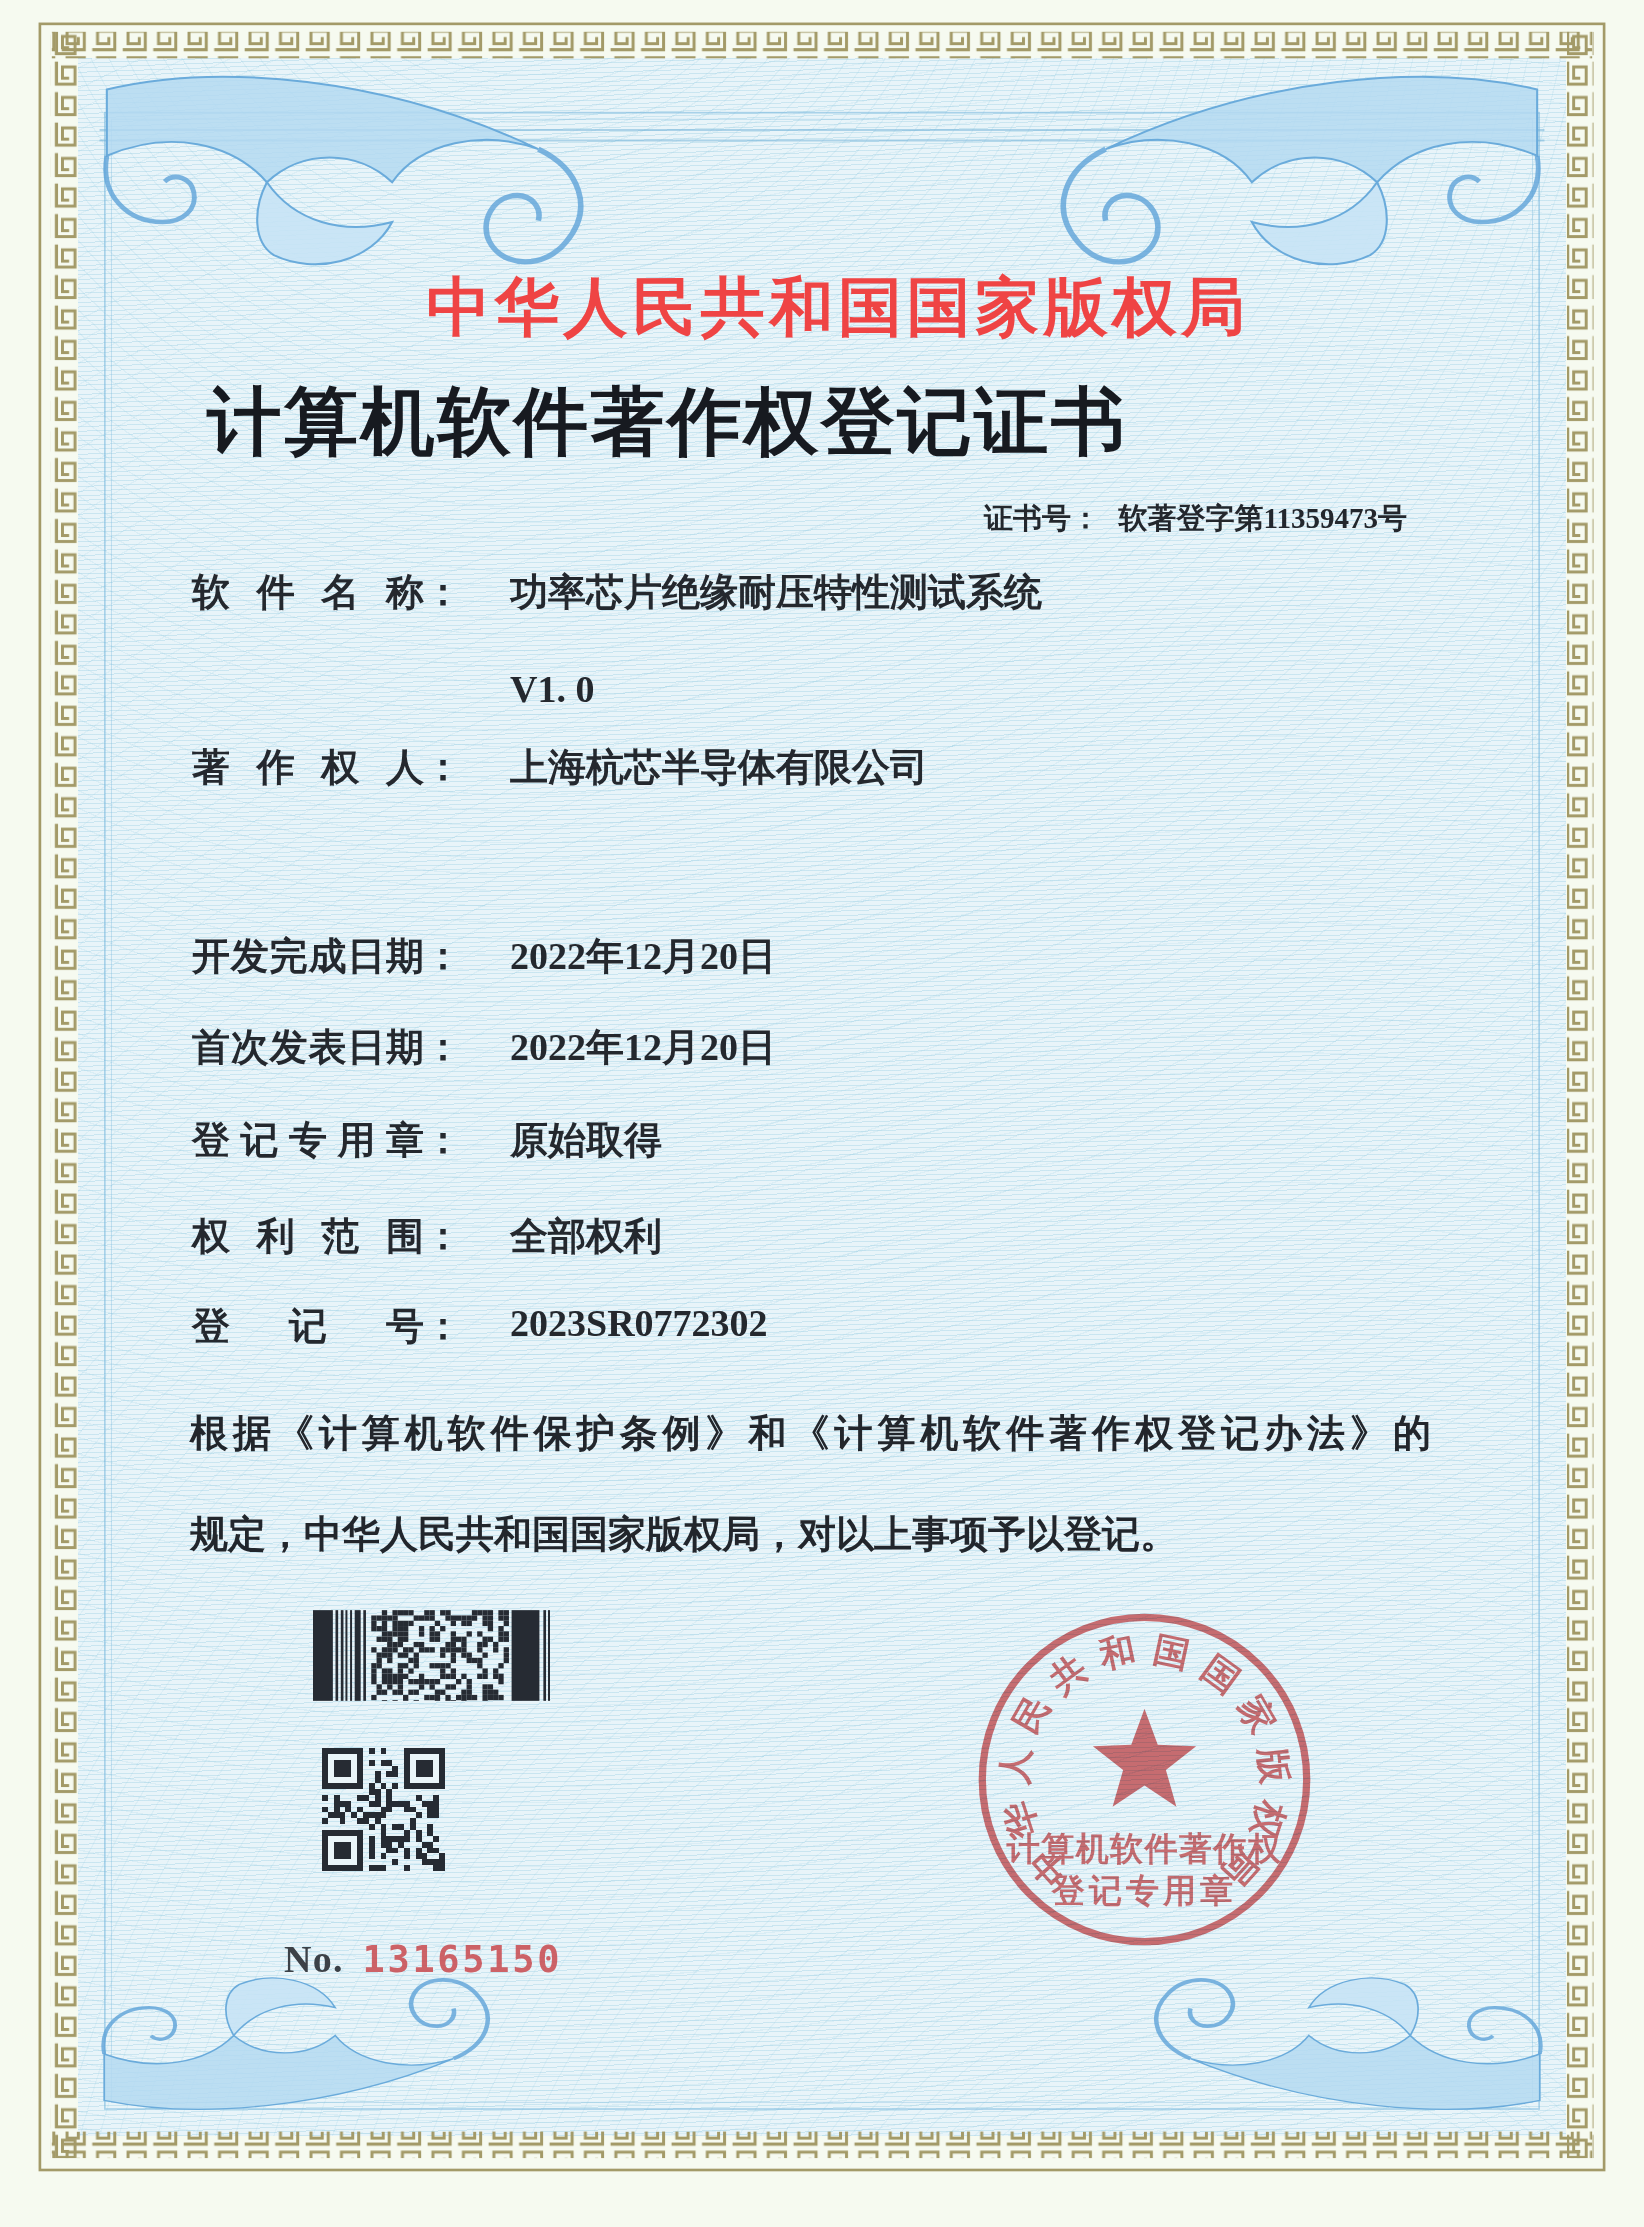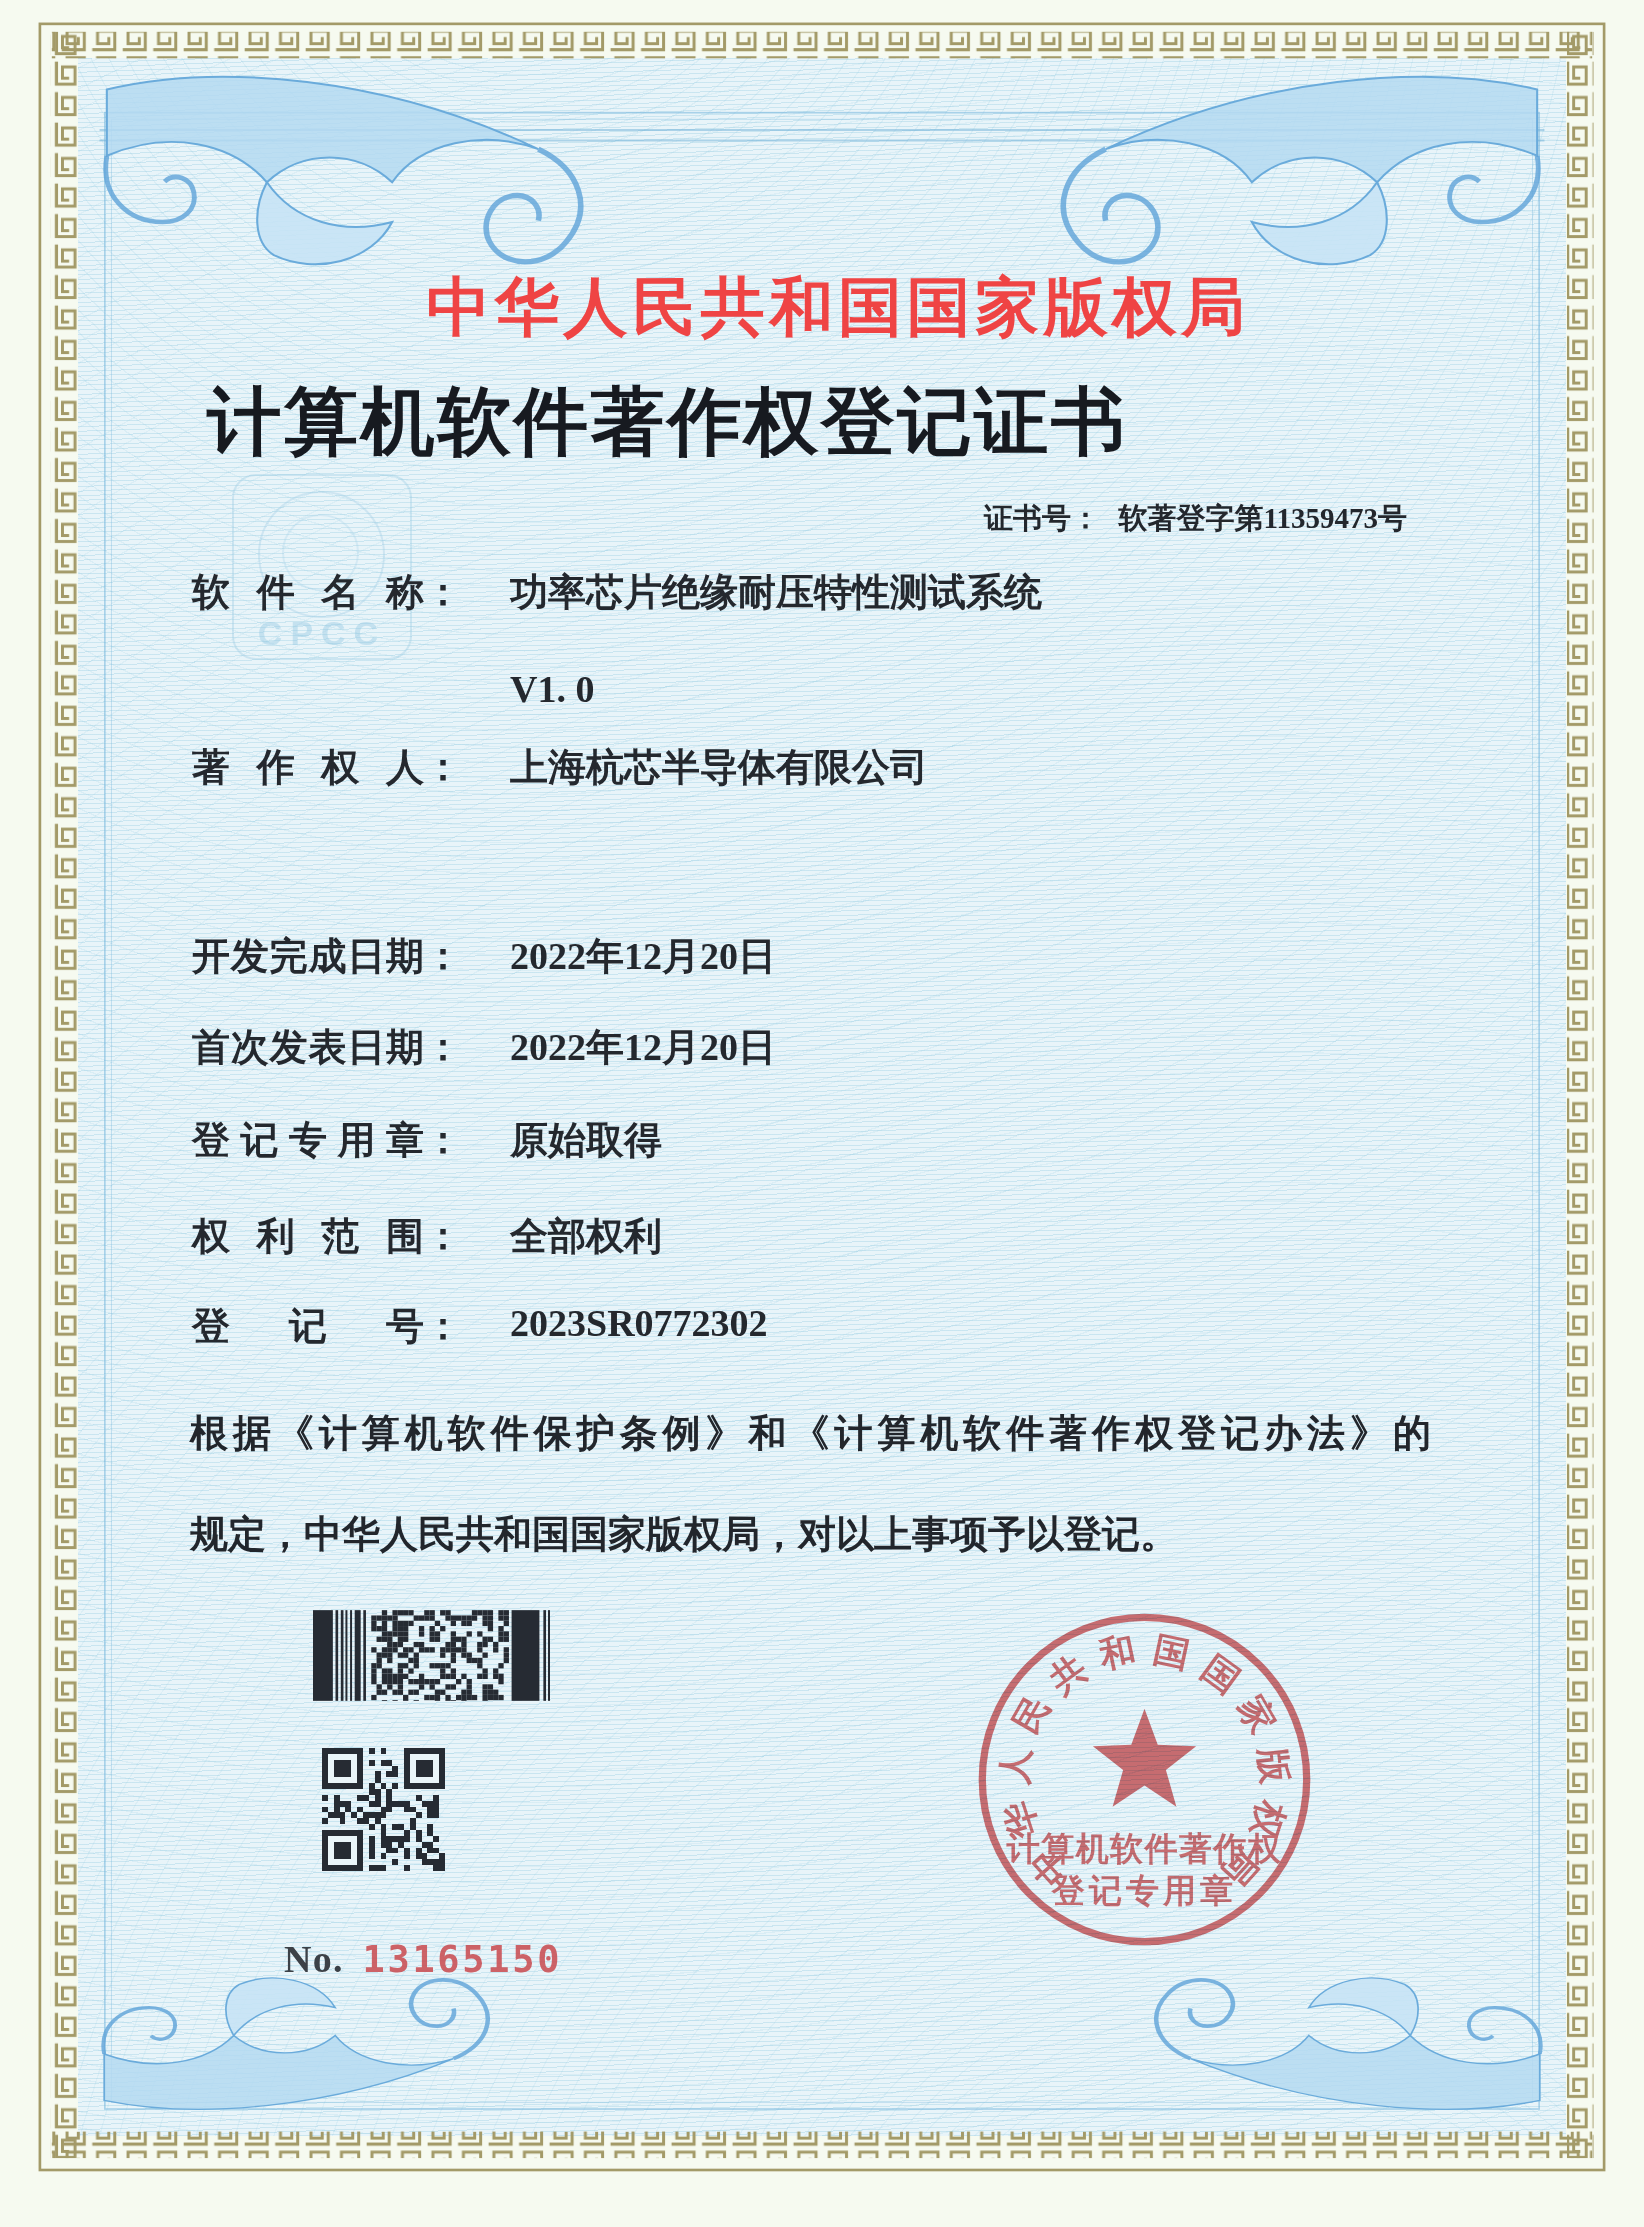--- a/index.html
+++ b/index.html
@@ -90,25 +90,20 @@
     <rect x="168" y="180" width="2144" height="2992" fill="none" stroke="rgba(115,180,220,0.35)" stroke-width="1.5"></rect>
 
     <path d="M150 196 H2330 M150 212 H2330" stroke="rgba(110,175,215,0.5)" stroke-width="3" fill="none"></path>
 
     <use href="#scroll" transform="translate(140,105) scale(1.05,1)"></use>
     <use href="#scroll" transform="translate(2340,105) scale(-1.05,1)"></use>
     <use href="#scroll" transform="translate(140,3190) scale(0.85,-0.7)"></use>
     <use href="#scroll" transform="translate(2340,3190) scale(-0.85,-0.7)"></use>
   </svg>
 
-  <div class="abs watermark">
-    <div class="wm-circle"></div>
-    <div class="wm-circle2"></div>
-    <div class="wm-text">CPCC</div>
-  </div>
 
   <div class="abs authority">中华人民共和国国家版权局</div>
   <div class="abs cert-title">计算机软件著作权登记证书</div>
 
   <div class="abs certno">
     <span>证书号：</span><span class="certno-value">软著登字第11359473号</span>
   </div>
 
   <div class="abs field-row" style="top:567px">
     <span class="lab">软件名称</span><span class="colon">：</span>

